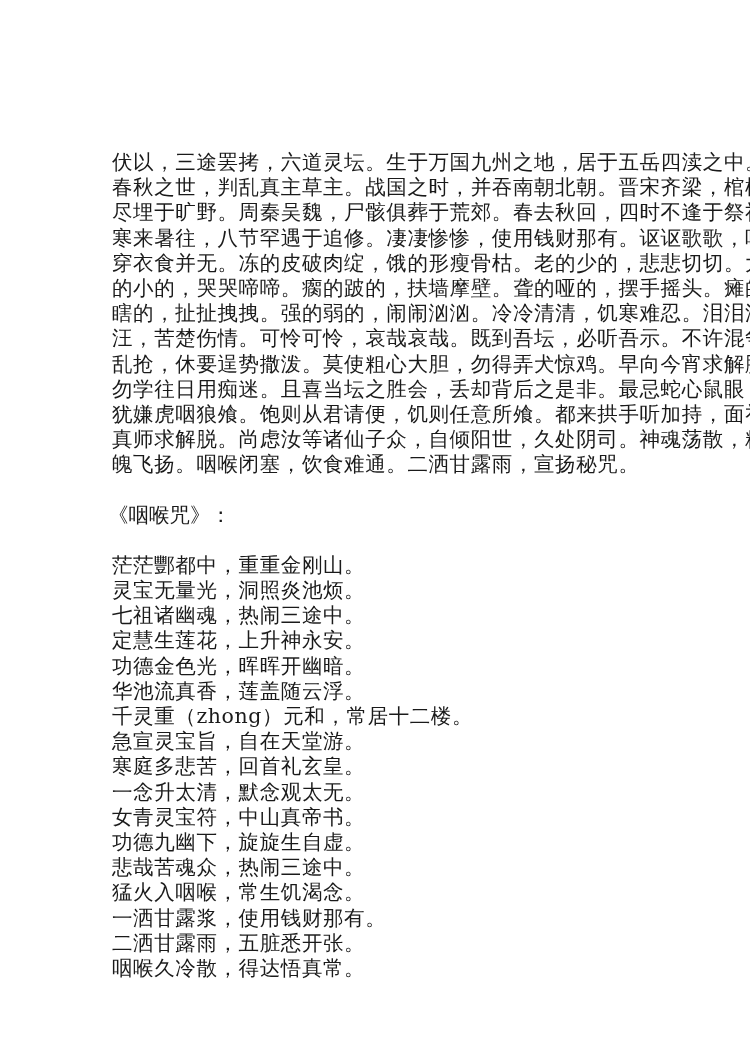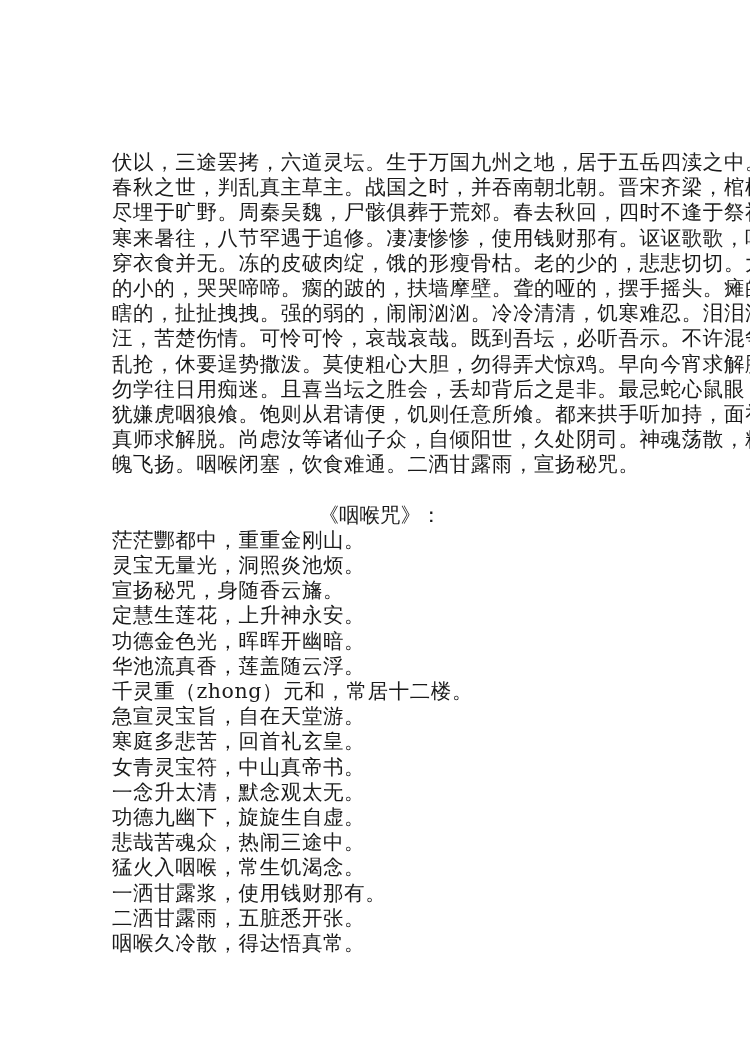--- a/index.html
+++ b/index.html
@@ -4,21 +4,21 @@
 <style>
   html, body { margin: 0; padding: 0; background: #ffffff; }
   body { width: 750px; height: 1061px; position: relative; overflow: hidden; }
   .page {
     position: absolute; left: 112px; top: 150px; width: 540px;
     font-family: "DejaVu Serif", "Liberation Serif", serif;
     color: #1a1a1a; font-size: 20.5px; line-height: 25.2px;
   }
   .para { margin: 0; text-align: justify; text-align-last: left; letter-spacing: 0.6px; }
   .para .ln { display: block; white-space: nowrap; }
-  .title { margin-top: 25px; margin-left: -4px; white-space: nowrap; text-align: center; }
+  .title { margin-top: 25px; margin-bottom: 25px; margin-left: -4px; white-space: nowrap; }
   .verse { margin: 0; }
   .verse .ln { display: block; white-space: nowrap; letter-spacing: 0.6px; }
 </style>
 </head>
 <body>
 
 <div class="page">
   <div class="para">
     <span class="ln">伏以，三途罢拷，六道灵坛。生于万国九州之地，居于五岳四渎之中。</span>
     <span class="ln">春秋之世，判乱真主草主。战国之时，并吞南朝北朝。晋宋齐梁，棺椁</span>
@@ -33,29 +33,29 @@
     <span class="ln">犹嫌虎咽狼飧。饱则从君请便，饥则任意所飧。都来拱手听加持，面礼</span>
     <span class="ln">真师求解脱。尚虑汝等诸仙子众，自倾阳世，久处阴司。神魂荡散，精</span>
     <span class="ln">魄飞扬。咽喉闭塞，饮食难通。二洒甘露雨，宣扬秘咒。</span>
   </div>
 
   <div class="title">《咽喉咒》：</div>
 
   <div class="verse">
     <span class="ln">茫茫酆都中，重重金刚山。</span>
     <span class="ln">灵宝无量光，洞照炎池烦。</span>
-    <span class="ln">宣扬秘咒，身随香云旛。</span>
+    <span class="ln">七祖诸幽魂，热闹三途中。</span>
     <span class="ln">定慧生莲花，上升神永安。</span>
     <span class="ln">功德金色光，晖晖开幽暗。</span>
     <span class="ln">华池流真香，莲盖随云浮。</span>
     <span class="ln">千灵重（zhong）元和，常居十二楼。</span>
     <span class="ln">急宣灵宝旨，自在天堂游。</span>
     <span class="ln">寒庭多悲苦，回首礼玄皇。</span>
+    <span class="ln">一念升太清，默念观太无。</span>
     <span class="ln">女青灵宝符，中山真帝书。</span>
-    <span class="ln">一念升太清，默念观太无。</span>
     <span class="ln">功德九幽下，旋旋生自虚。</span>
     <span class="ln">悲哉苦魂众，热闹三途中。</span>
     <span class="ln">猛火入咽喉，常生饥渴念。</span>
     <span class="ln">一洒甘露浆，使用钱财那有。</span>
     <span class="ln">二洒甘露雨，五脏悉开张。</span>
     <span class="ln">咽喉久冷散，得达悟真常。</span>
   </div>
 </div>
 
 </body></html>

